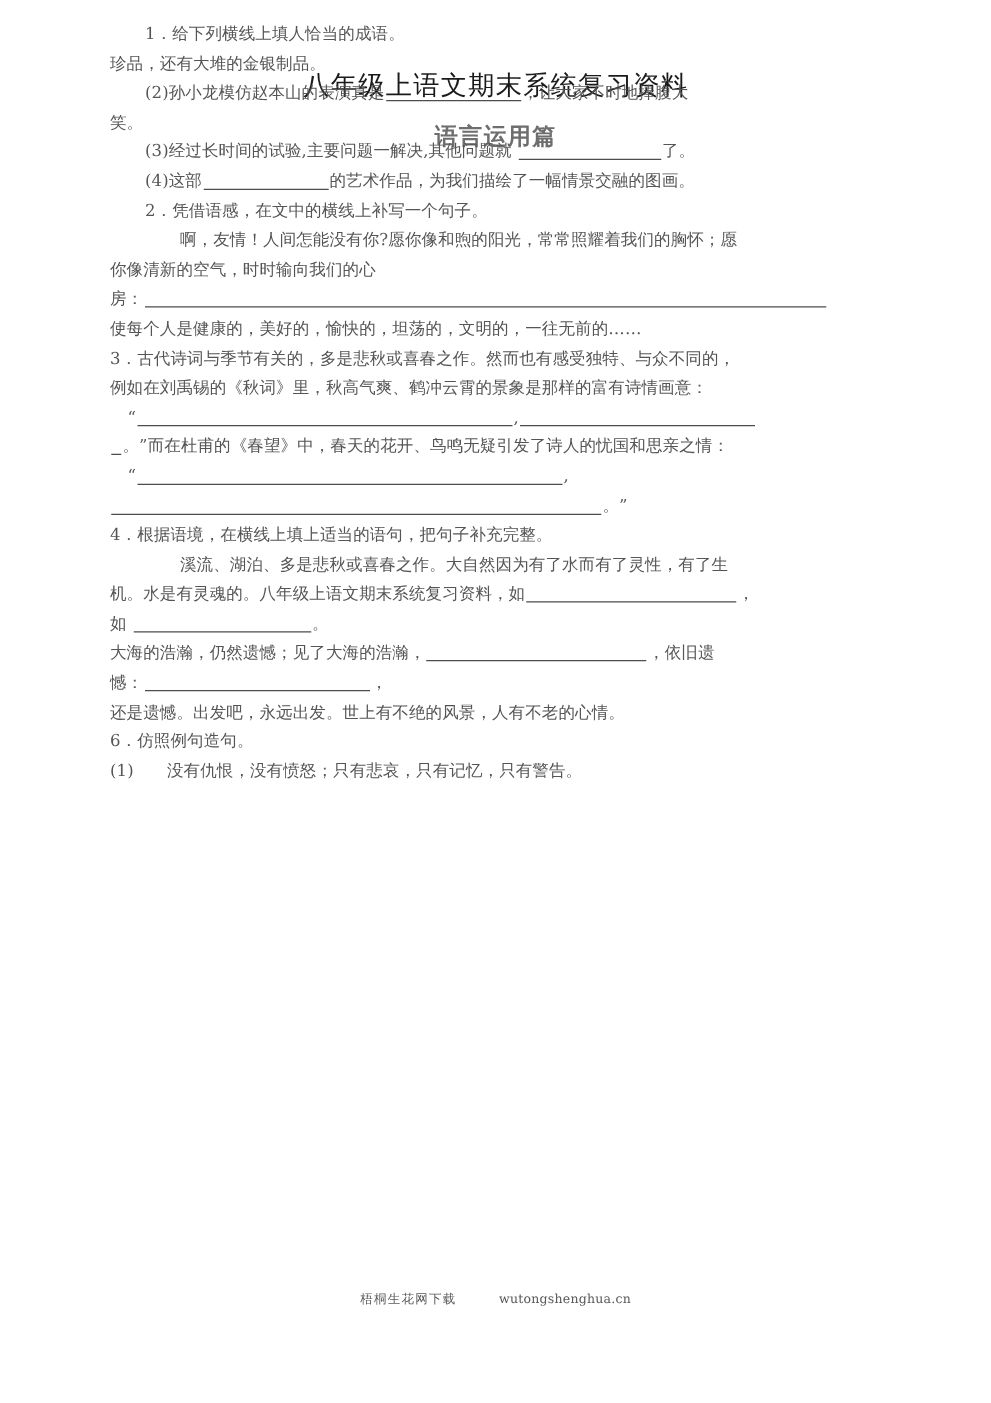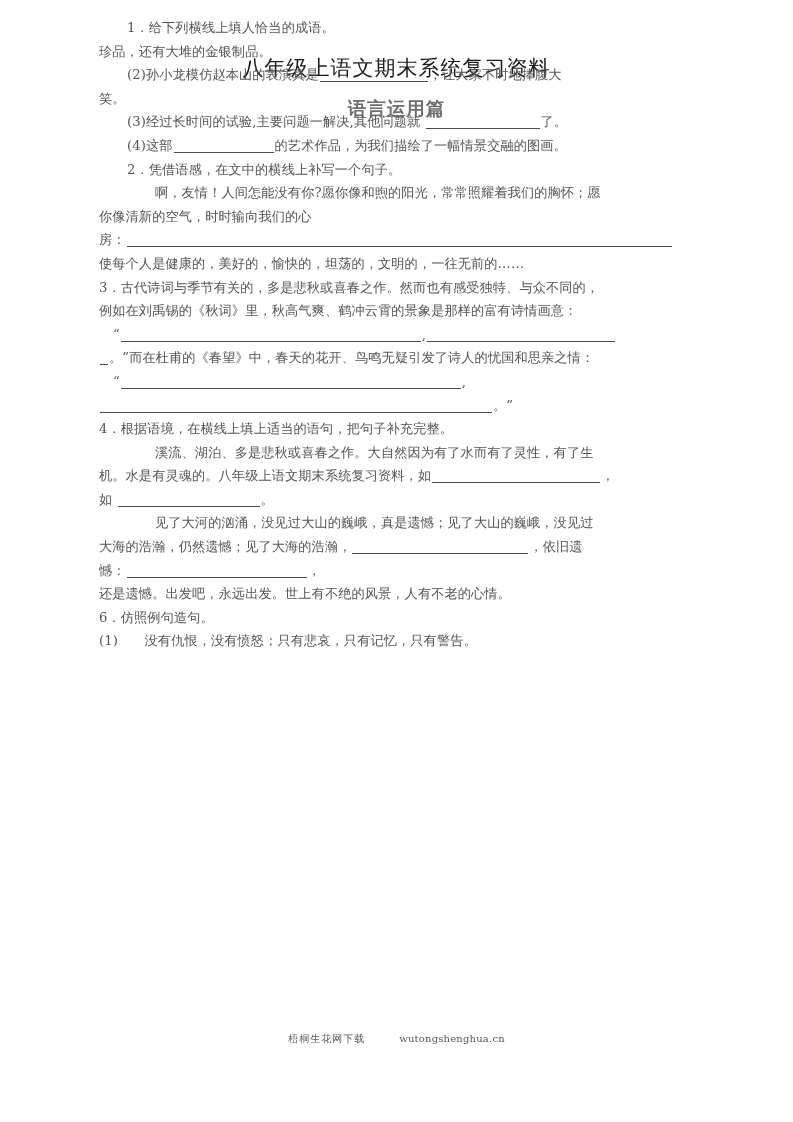--- a/index.html
+++ b/index.html
@@ -17,21 +17,21 @@
   }
   .page {
     position: absolute;
     left: 0; top: 0;
     width: 793px;
     height: 1122px;
     background: #fff;
   }
   .content {
     position: absolute;
-    left: 99px;
+    left: 88px;
     top: 0;
     width: 602px;
   }
 
   
   .doc-title {
     text-align: center;
     font-weight: normal;
     font-size: 21px;
     letter-spacing: 1px;
@@ -138,21 +138,20 @@
     </div>
 
     <div>
       <p class="line">4．根据语境，在横线上填上适当的语句，把句子补充完整。</p>
       <p class="line ind2">溪流、湖泊、多是悲秋或喜春之作。大自然因为有了水而有了灵性，有了生</p>
       <p class="line"><span>机。水是有灵魂的。八年级上语文期末系统复习资料，如</span><span class="blank" style="width:168px"></span><span>，</span></p>
       <p class="line"><span>如 </span><span class="blank" style="width:142px"></span><span>。</span></p>
     </div>
 
     <div>
-      <p class="line ind2">见了大河的汹涌，没见过大山的巍峨，真是遗憾；见了大山的巍峨，没见过</p>
       <p class="line"><span>大海的浩瀚，仍然遗憾；见了大海的浩瀚，</span><span class="blank" style="width:176px"></span><span>，依旧遗</span></p>
       <p class="line"><span>憾：</span><span class="blank" style="width:180px"></span><span>，</span></p>
       <p class="line">还是遗憾。出发吧，永远出发。世上有不绝的风景，人有不老的心情。</p>
     </div>
 
     <div>
       <p class="line">6．仿照例句造句。</p>
       <p class="line">(1)　　没有仇恨，没有愤怒；只有悲哀，只有记忆，只有警告。</p>
     </div>
 

